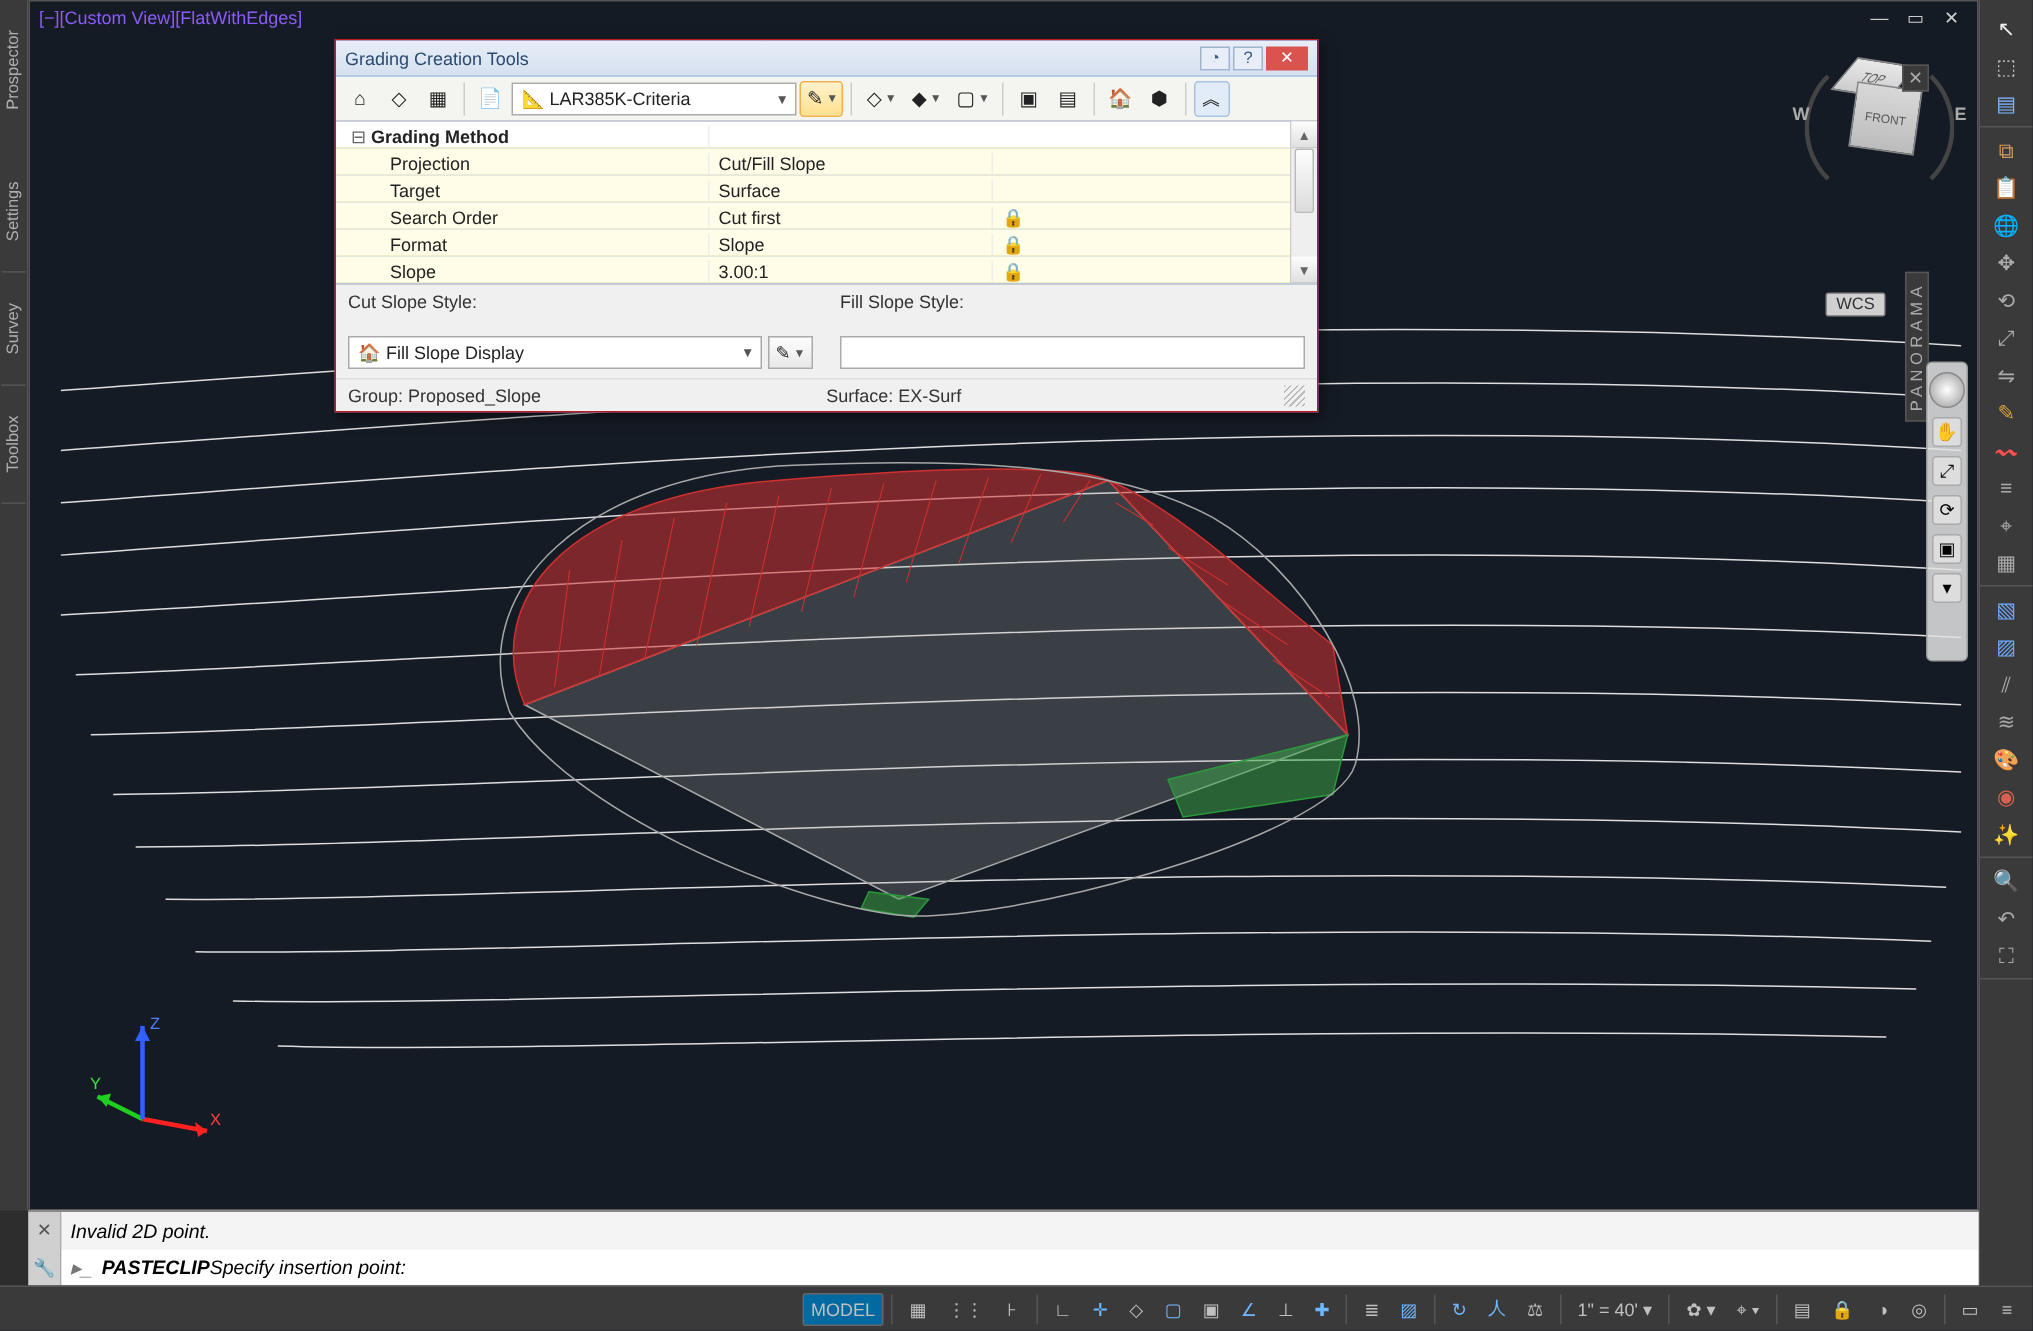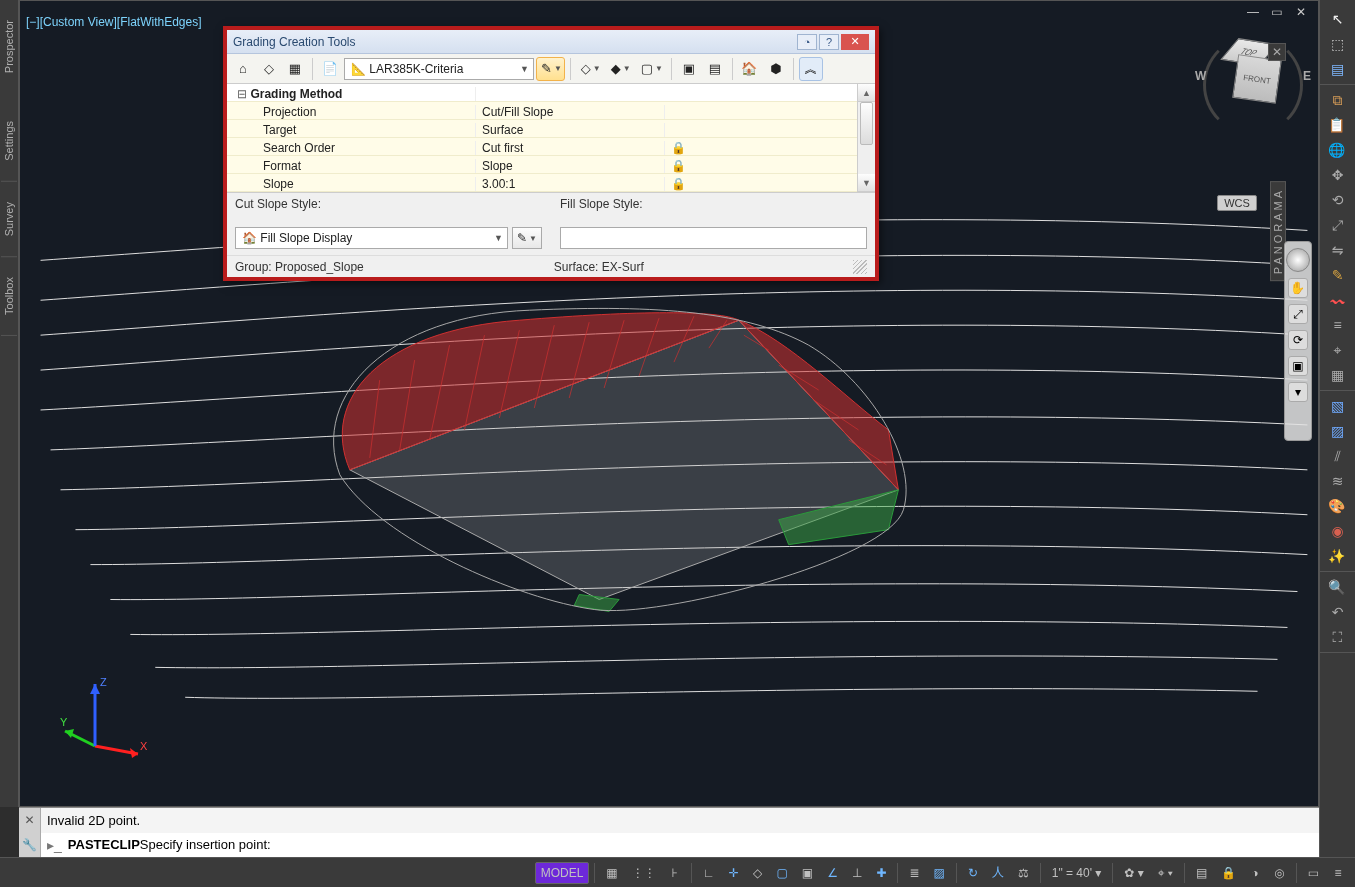--- a/index.html
+++ b/index.html
@@ -17,21 +17,21 @@
   border-top: 1px solid #555;
 }
 .left-tab:first-child { border-top: none; padding-top: 28px; }
 
 
 .viewport {
   position: absolute; left: 19px; top: 0; width: 1300px; height: 807px;
   background: #151b24; border: 1px solid #555;
 }
 .viewport-label {
-  position: absolute; left: 6px; top: 14px; color: #7dd3fc; font-size: 12px;
+  position: absolute; left: 6px; top: 4px; color: #8b5cf6; font-size: 12px;
 }
 svg.drawing { position: absolute; left: 0; top: 0; width: 100%; height: 100%; }
 
 
 .ucs { position: absolute; left: 40px; bottom: 40px; width: 90px; height: 90px; }
 
 
 .viewcube-area {
   position: absolute; right: 6px; top: 20px; width: 118px; height: 190px;
   display: flex; flex-direction: column; align-items: center;
@@ -83,21 +83,21 @@
   position: absolute; right: 8px; top: 4px; display: flex; gap: 6px;
 }
 .vp-winbtns .wb {
   width: 18px; height: 14px; color: #ccc; font-size: 12px; display:flex;
   align-items:center; justify-content:center; cursor:pointer;
 }
 
 
 .dialog {
   position: absolute; left: 223px; top: 26px; width: 656px;
-  background: #3b82f6; border: 4px solid #b91c1c; box-shadow: 2px 3px 8px rgba(0,0,0,0.5);
+  background: #3b82f6; border: 1px solid #b91c1c; box-shadow: 2px 3px 8px rgba(0,0,0,0.5);
   font-size: 12px; color: #222;
 }
 .dlg-title {
   height: 24px; background: linear-gradient(#e8eef8,#d5e0f0);
   display: flex; align-items: center; padding: 0 6px; color: #2a4a70;
   border-bottom: 1px solid #b5c5dd;
 }
 .dlg-title .spacer { flex: 1; }
 .dlg-title .tb {
   width: 20px; height: 16px; margin-left: 2px; display:flex; align-items:center;
@@ -185,38 +185,38 @@
 .cmdline {
   position: absolute; left: 19px; right: 36px; top: 807px; height: 50px;
   background: #e8e8e8; border-top: 1px solid #888; display:flex;
 }
 .cmd-left {
   width: 22px; background: #d0d0d0; border-right:1px solid #aaa;
   display:flex; flex-direction:column;
 }
 .cmd-left .cb { flex:1; display:flex; align-items:center; justify-content:center; font-size:12px; color:#555; cursor:pointer;}
 .cmd-body { flex:1; display:flex; flex-direction:column; font-family:"Consolas","Courier New",monospace; font-size:13px; }
-.cmd-row { flex:1; display:flex; align-items:center; padding: 0 6px; background:#f4f4f4; }
+.cmd-row { flex:1; display:flex; align-items:center; padding: 0 6px; background:#f4f4f4;font-style:italic; }
 .cmd-row.input { background:#fff; }
 .cmd-row .ic { margin-right:6px; color:#777; font-size:14px; }
 .cmd-row b { font-weight:bold; }
 
 
 .statusbar {
   position: absolute; left: 0; right: 0; bottom: 0; height: 30px;
   background: #3a3a3a; border-top: 1px solid #555;
   display:flex; align-items:center; justify-content:flex-end; padding: 0 6px; gap: 2px;
 }
 .statusbar .sb-btn {
   height: 22px; min-width: 22px; padding: 0 5px; color: #c0c0c0; font-size: 12px;
   display:flex; align-items:center; justify-content:center; cursor:pointer;
   border: 1px solid transparent; border-radius:2px;
 }
 .statusbar .sb-btn.on { color: #6fb7ff; }
-.statusbar .sb-btn.boxed { border-color:#666; background:#6d28d9; }
+.statusbar .sb-btn.boxed { border-color:#666; background:#0369a1; }
 .statusbar .sb-sep { width:1px; height:20px; background:#555; margin: 0 3px; }
 </style>
 </head>
 <body>
 
 <div class="left-tabs">
   <div class="left-tab">Prospector</div>
   <div class="left-tab">Settings</div>
   <div class="left-tab">Survey</div>
   <div class="left-tab">Toolbox</div>

